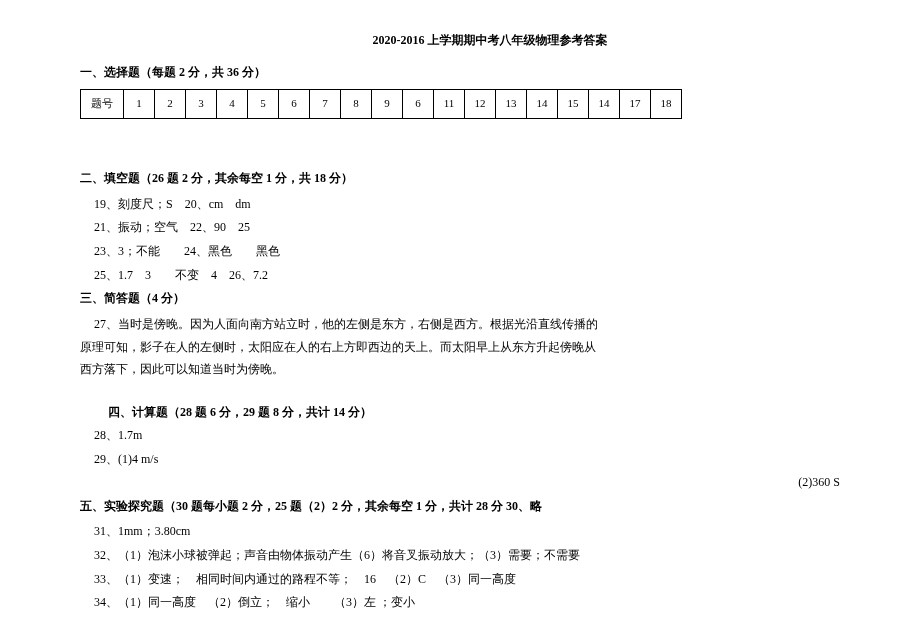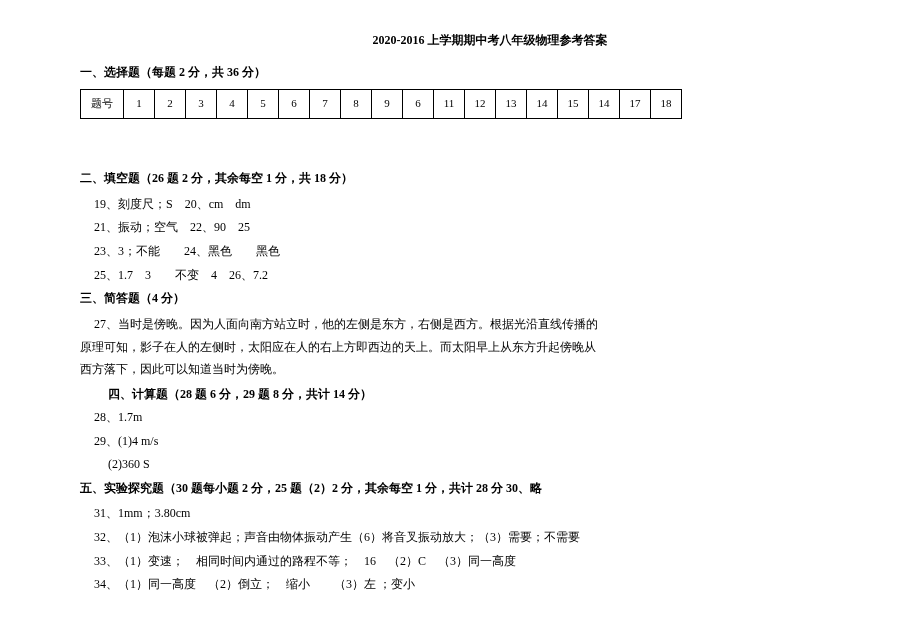--- a/index.html
+++ b/index.html
@@ -39,25 +39,26 @@
       min-width: 30px;
       margin-top: 16px;
     }
     .indent {
       padding-left: 14px;
       margin: 2px 0;
     }
     .indent2 {
       padding-left: 28px;
       margin: 2px 0;
+      text-align: right;
     }
     .section4-header {
       font-weight: bold;
       padding-left: 28px;
-      margin-top: 3px;
+      margin-top: 21px;
     }
   </style>
 </head>
 <body>
 
 
 
 <div class="title">2020-2016 上学期期中考八年级物理参考答案</div>
 
 <div class="section-header">一、选择题（每题 2 分，共 36 分）</div>

